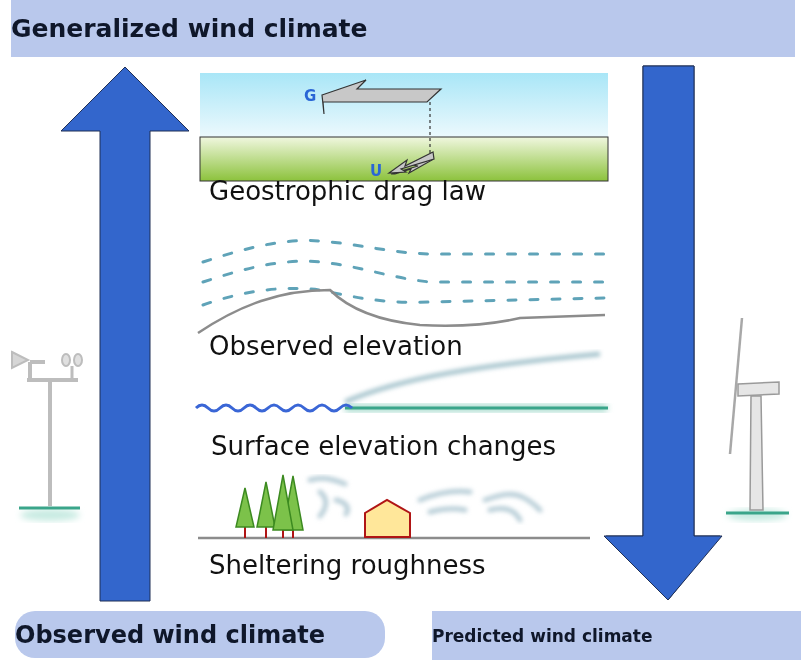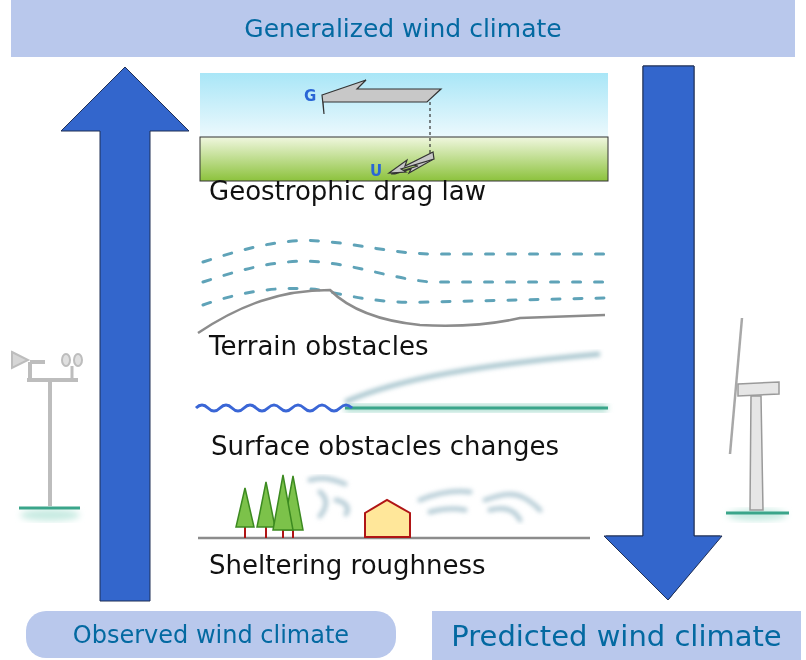--- a/index.html
+++ b/index.html
@@ -1,22 +1,22 @@
 <!DOCTYPE html>
 <html><head>
   <meta charset="utf-8">
   <style>
     html, body { margin: 0; padding: 0; background: #ffffff; }
     body { width: 806px; height: 660px; position: relative; overflow: hidden;
            font-family: "DejaVu Sans", sans-serif; }
     .box { position: absolute; background: #b9c8ec; display: flex; align-items: center;
-           justify-content: center; color: #0369a1; }
+           justify-content: flex-start; color: #0f172a; font-weight: bold; }
     #top-box { left: 11px; top: 0px; width: 784px; height: 57px; font-size: 25px; }
     #obs-box { left: 14px; top: 611px; width: 234px; height: 47px; font-size: 24px; }
-    #pred-box { left: 280px; top: 611px; width: 520px; height: 49px; font-size: 29px; }
+    #pred-box { left: 280px; top: 611px; width: 520px; height: 49px; font-size: 17px; }
     #obs-box span, #pred-box span { white-space: nowrap; }
     #obs-box { width: 234px; }
     .label { position: absolute; font-size: 26px; color: #111; white-space: nowrap; }
     svg.layer { position: absolute; left: 0; top: 0; }
   </style>
 </head>
 <body>
 
 <div id="top-box" class="box">
   <span>Generalized wind climate</span>
@@ -117,22 +117,22 @@
   <g>
     <ellipse cx="757" cy="515" rx="30" ry="6" fill="#c8ebe2" filter="url(#blur3)"></ellipse>
     <line x1="726" y1="513" x2="789" y2="513" stroke="#3aa58a" stroke-width="3"></line>
     <polygon points="751,396 761,396 763,510 750,510" fill="#e6e6e6" stroke="#9a9a9a" stroke-width="1.5"></polygon>
     <line x1="742" y1="318" x2="730" y2="454" stroke="#a8a8a8" stroke-width="2.5"></line>
     <polygon points="738,384 779,382 779,394 738,396" fill="#e6e6e6" stroke="#9a9a9a" stroke-width="1.5"></polygon>
   </g>
 </svg>
 
 <div class="label" style="left:209px; top:176px;">Geostrophic drag law</div>
-<div class="label" style="left:209px; top:331px;">Terrain obstacles</div>
-<div class="label" style="left:211px; top:431px;">Surface obstacles changes</div>
+<div class="label" style="left:209px; top:331px;">Observed elevation</div>
+<div class="label" style="left:211px; top:431px;">Surface elevation changes</div>
 <div class="label" style="left:209px; top:550px;">Sheltering roughness</div>
 
-<div id="obs-box" class="box" style="left:26px; width:370px;border-radius:20px;">
+<div id="obs-box" class="box" style="left:15px; width:370px;border-radius:20px;">
   <span>Observed wind climate</span>
 </div>
 <div id="pred-box" class="box" style="left:432px; width:369px;">
   <span>Predicted wind climate</span>
 </div>
 
 </body></html>

